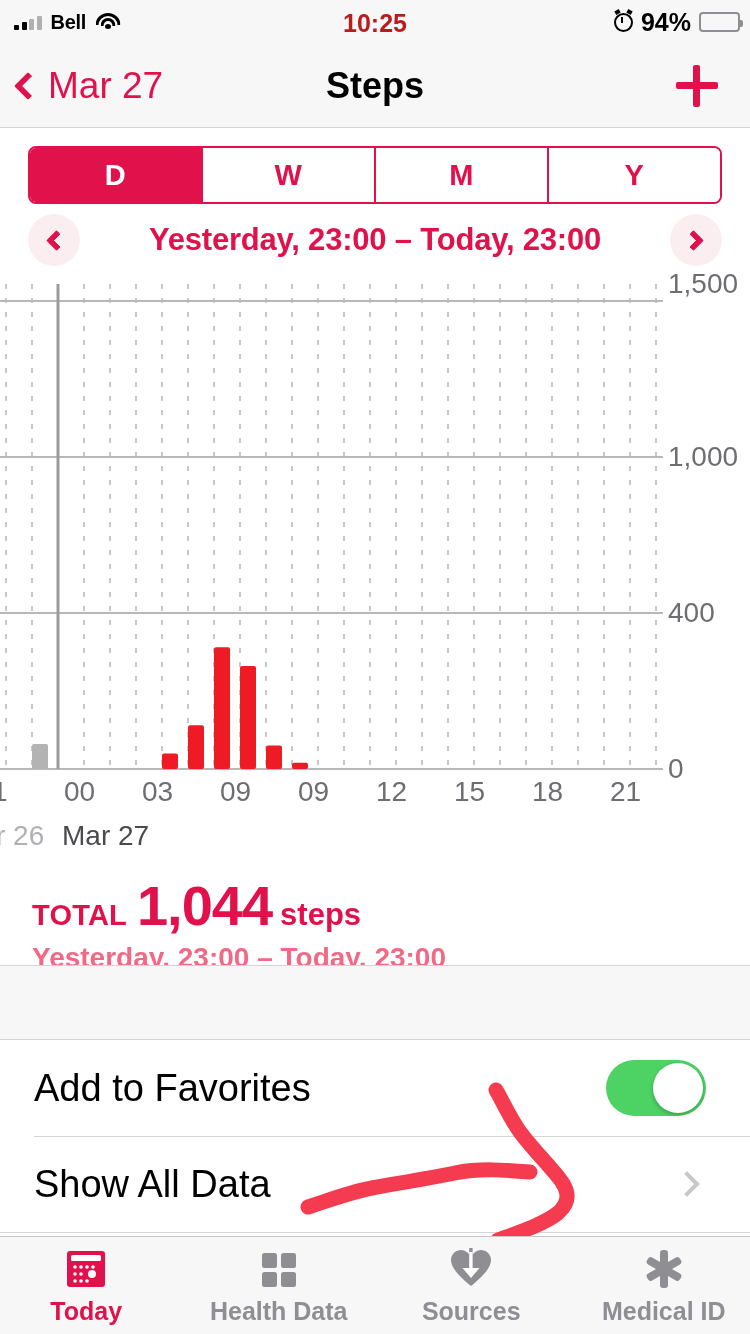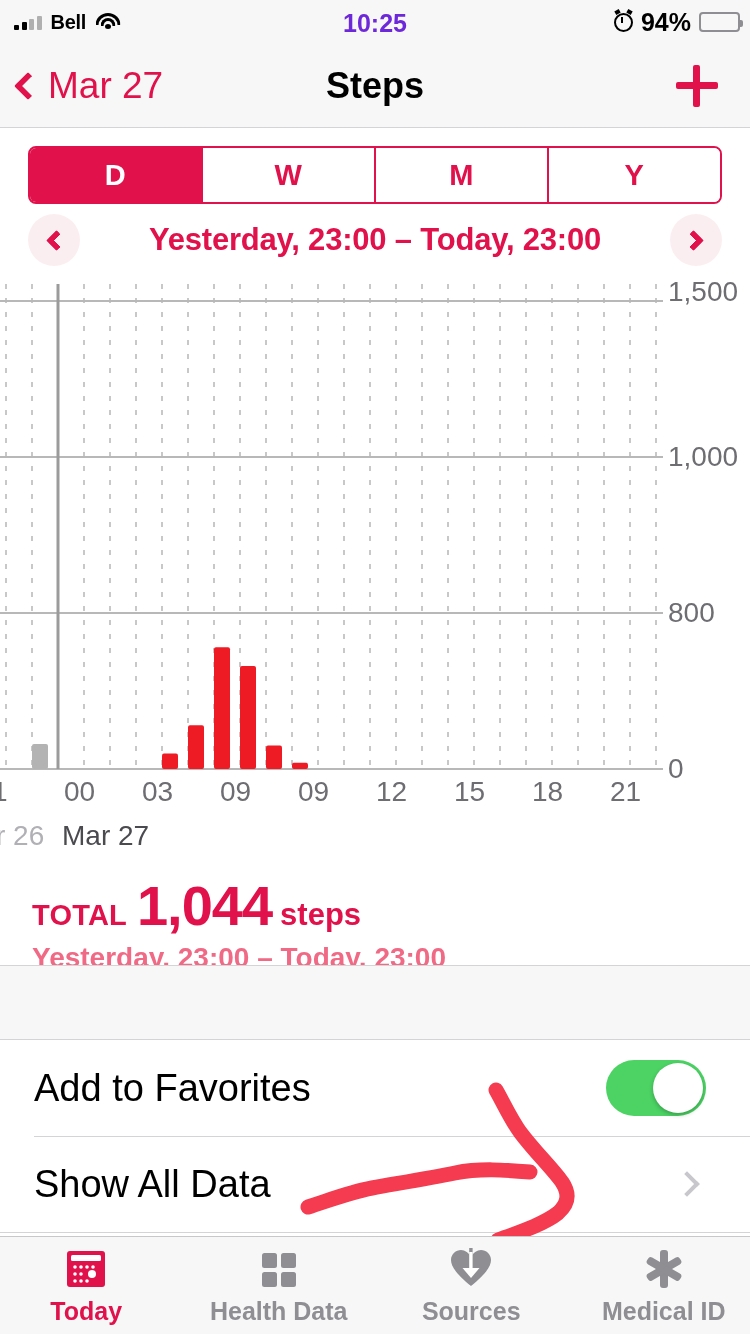--- a/index.html
+++ b/index.html
@@ -26,21 +26,21 @@
   .signal i:nth-child(1){ height:5px; }
   .signal i:nth-child(2){ height:8px; }
   .signal i:nth-child(3){ height:11px; background:#b0b0b0; }
   .signal i:nth-child(4){ height:14px; background:#b0b0b0; }
   .carrier { font-size:20px; color:#000; letter-spacing:-0.3px; }
   .wifi { width:26px; height:19px; position:relative; }
   .wifi span { position:absolute; left:50%; transform:translateX(-50%); border:3px solid #000; border-bottom:none; border-radius:50% 50% 0 0 / 100% 100% 0 0; }
   .wifi .w1 { width:25px; height:12px; top:0; }
   .wifi .w2 { width:15px; height:8px; top:5px; }
   .wifi .w3 { width:6px; height:5px; top:11px; border-width:3px; border-radius:50%; background:#000; border:none; }
-  .sb-center { position:absolute; left:0; right:0; text-align:center; font-size:25px; color:#6d28d9; letter-spacing:0px; top:9px; }
+  .sb-center { position:absolute; left:0; right:0; text-align:center; font-size:25px; color:#b91c1c; letter-spacing:0px; top:9px; }
   .sb-right { position:absolute; right:10px; top:0; height:44px; display:flex; align-items:center; gap:8px; }
   .alarm-icon { width:19px; height:19px; border:2.5px solid #000; border-radius:50%; position:relative; }
   .alarm-icon::before, .alarm-icon::after { content:""; position:absolute; width:5px; height:4px; background:#000; top:-5px; }
   .alarm-icon::before { left:-1px; transform:rotate(-30deg); }
   .alarm-icon::after { right:-1px; transform:rotate(30deg); }
   .alarm-hand { position:absolute; width:2px; height:6px; background:#000; left:5px; top:2px; }
   .batt-pct { font-size:25px; color:#000; }
   .battery { width:41px; height:20px; border:2px solid #8e8e93; border-radius:4px; padding:2px; position:relative; }
   .battery::after { content:""; position:absolute; right:-5px; top:6px; width:3px; height:7px; background:#8e8e93; border-radius:0 2px 2px 0; }
   .battery .fill { height:100%; width:94%; background:#000; border-radius:2px; }
@@ -215,23 +215,23 @@
         <rect x="162" y="469.4" width="16" height="15.600000000000023" fill="#ee1b24" rx="2"></rect>
         <rect x="188" y="441.32" width="16" height="43.68000000000001" fill="#ee1b24" rx="2"></rect>
         <rect x="214" y="363.32" width="16" height="121.68" fill="#ee1b24" rx="2"></rect>
         <rect x="240" y="382.04" width="16" height="102.95999999999998" fill="#ee1b24" rx="2"></rect>
         <rect x="266" y="461.6" width="16" height="23.399999999999977" fill="#ee1b24" rx="2"></rect>
         <rect x="292" y="478.76" width="16" height="6.240000000000009" fill="#ee1b24" rx="2"></rect>
       </svg>
   </div>
   <div class="ylabels" id="ylabels">
       <div class="ylabel" style="top: 485px;">0</div>
-      <div class="ylabel" style="top: 329px;">800</div>
+      <div class="ylabel" style="top: 329px;">400</div>
       <div class="ylabel" style="top: 173px;">1,000</div>
-      <div class="ylabel" style="top: 8px;">1,500</div>
+      <div class="ylabel" style="top: 0;">1,500</div>
     </div>
   <div class="xlabels" id="xlabels">
       <div class="xlabel" style="left: -8px;">1</div>
       <div class="xlabel" style="left: 64px;">00</div>
       <div class="xlabel" style="left: 142px;">03</div>
       <div class="xlabel" style="left: 220px;">09</div>
       <div class="xlabel" style="left: 298px;">09</div>
       <div class="xlabel" style="left: 376px;">12</div>
       <div class="xlabel" style="left: 454px;">15</div>
       <div class="xlabel" style="left: 532px;">18</div>

